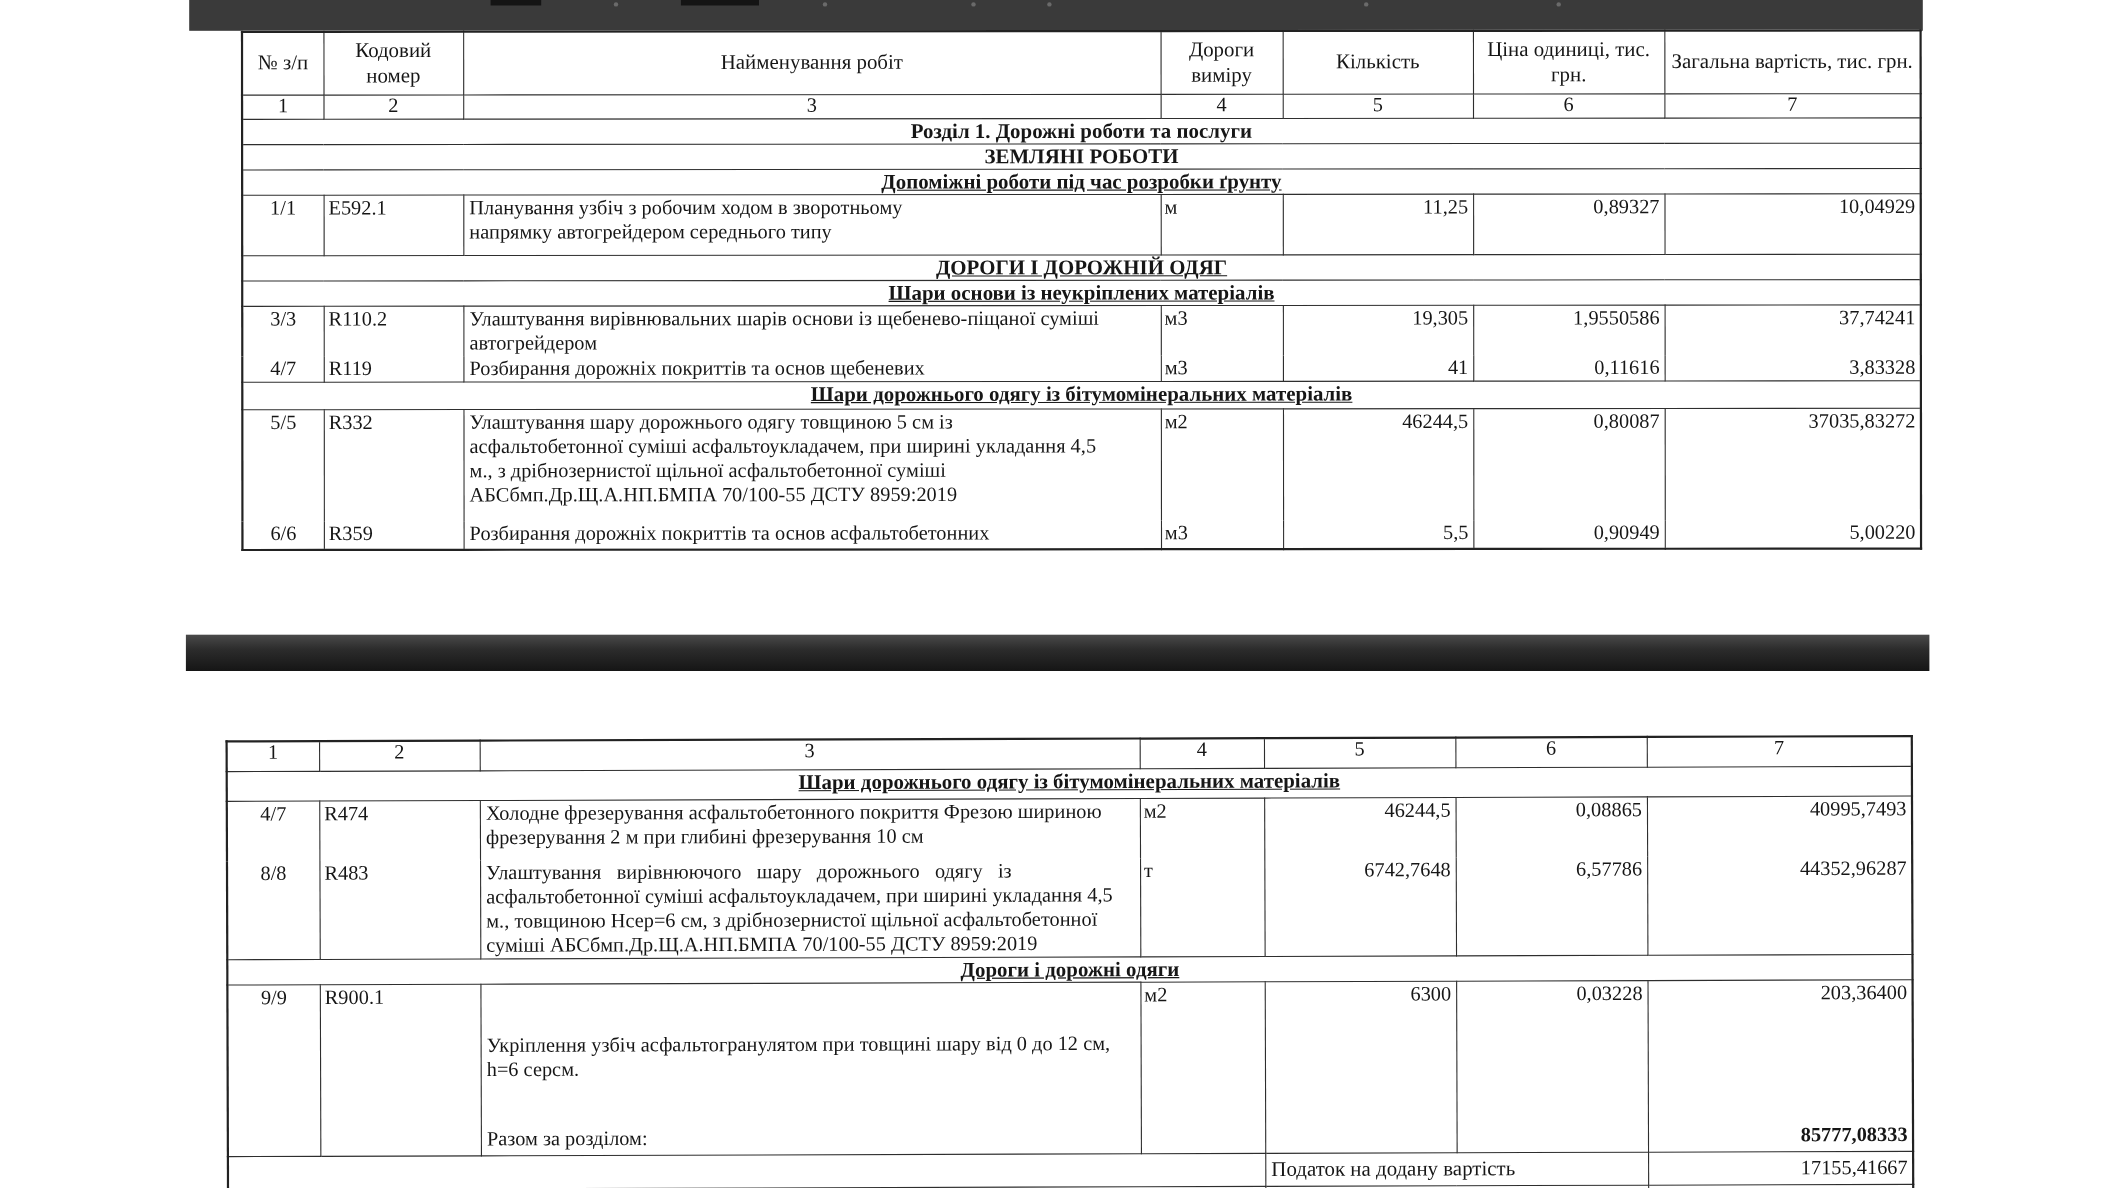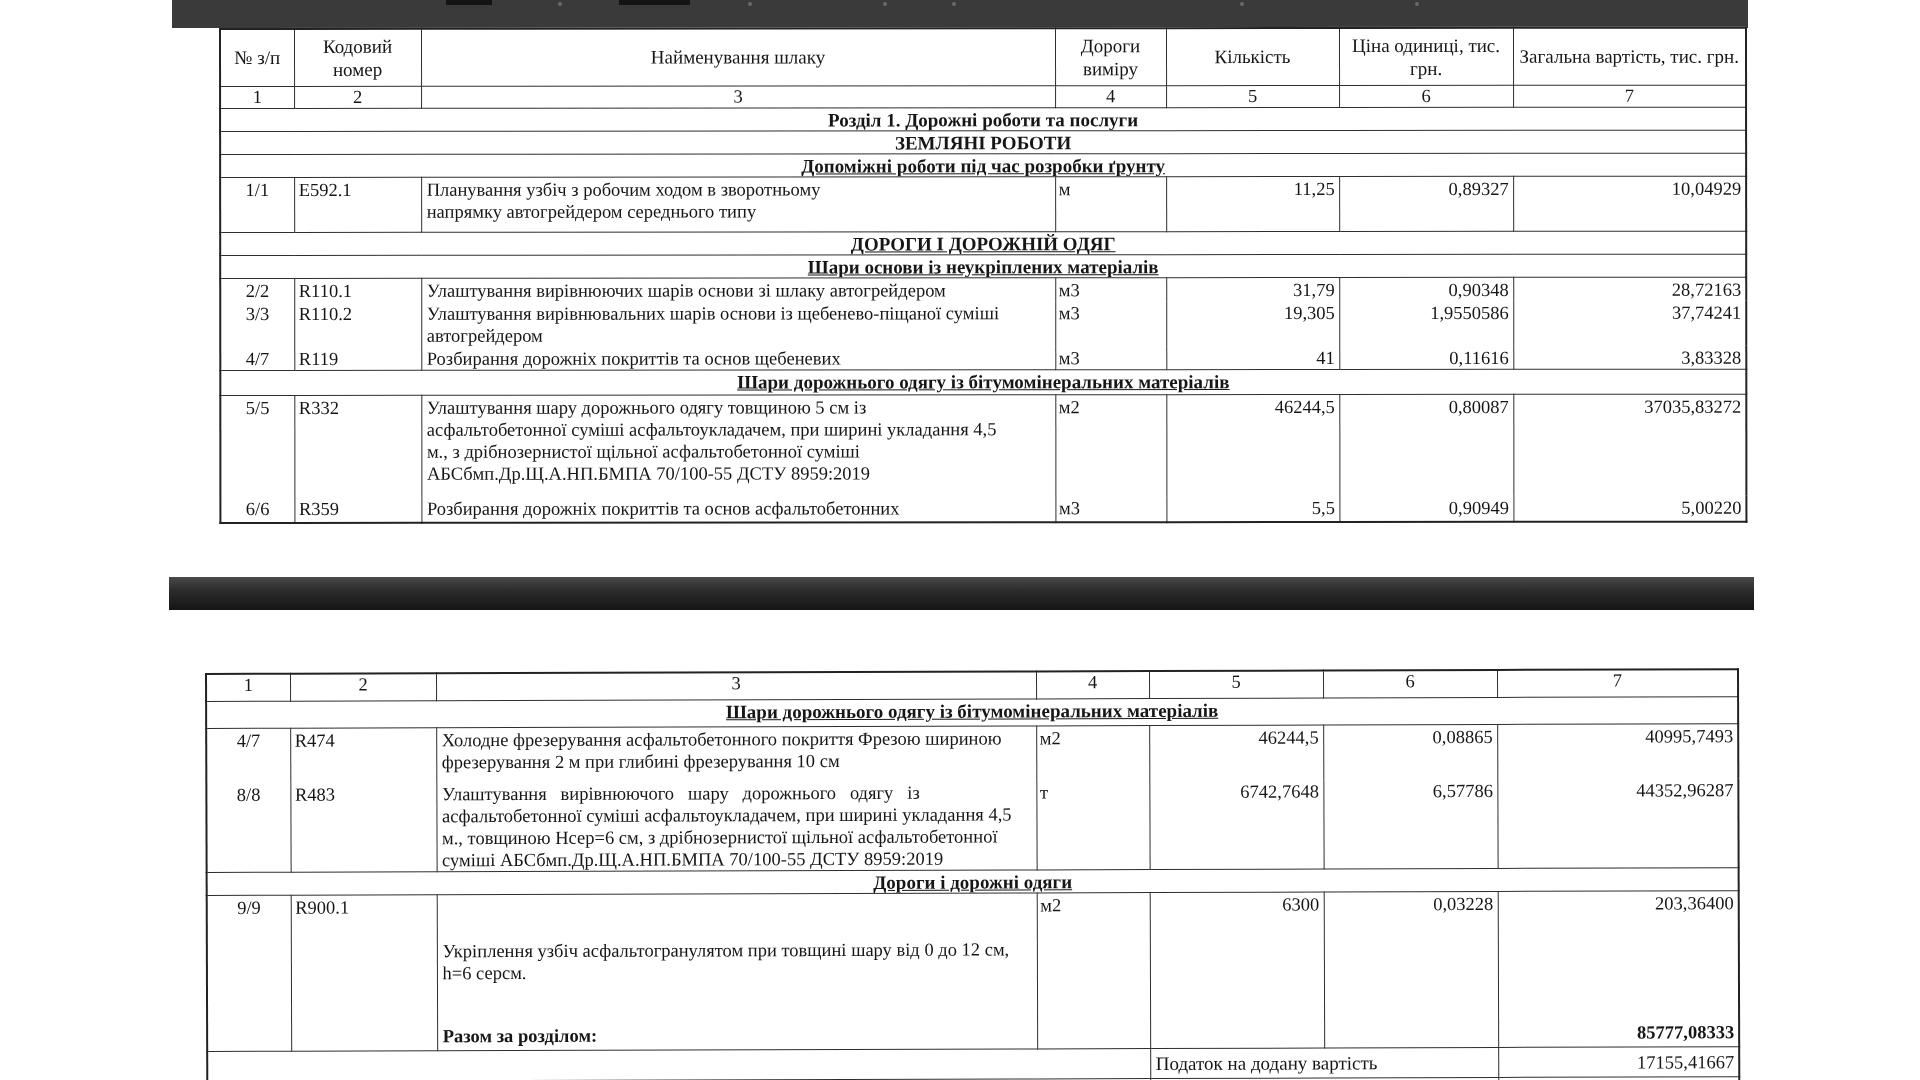--- a/index.html
+++ b/index.html
@@ -34,21 +34,21 @@
   td.hdr{vertical-align:middle;text-align:center;line-height:23px;font-size:19px;padding:2px 4px;}
   td.cnum{text-align:center;line-height:20px;padding-top:0;}
   tr.sec td{font-weight:bold;text-align:center;font-size:19px;line-height:21px;}
   tr.u td{text-decoration:underline;}
   td.c{text-align:center;}
   td.code{padding-left:4px;}
   td.name{white-space:pre-wrap;}
   td.unit{padding:1px 2px 0 3px;}
   td.r{text-align:right;padding-right:4px;padding-left:30px;}
   td.rel{position:relative;}
-  .razom{position:absolute;left:5px;bottom:3px;font-weight:bold;}
+  .razom{position:absolute;left:5px;bottom:3px;font-weight:normal;}
   .razomval{position:absolute;right:4px;bottom:3px;font-weight:bold;}
   tr.total td{vertical-align:middle;padding-top:0;}
   tr.total td.lbl{font-size:19px;}
   tr.total.bold td{font-weight:bold;}
   td.blank{border-right:1px solid #2e2e2e;}
   .pre{white-space:pre-wrap;}
 </style>
 </head>
 <body>
 
@@ -70,21 +70,21 @@
       <col style="width:634px">
       <col style="width:111px">
     <col style="width:173px">
       <col style="width:174px">
       <col style="width:233px">
   </colgroup>
   <tbody>
       <tr style="height:57px">
     <td class="hdr">№ з/п</td>
     <td class="hdr">Кодовий номер</td>
-    <td class="hdr">Найменування шлаку</td>
+    <td class="hdr">Найменування робіт</td>
     <td class="hdr">Дороги виміру</td>
     <td class="hdr">Кількість</td>
     <td class="hdr">Ціна одиниці, тис. грн.</td>
     <td class="hdr">Загальна вартість, тис. грн.</td>
   </tr>
   <tr style="height:22px">
     <td class="cnum">1</td>
     <td class="cnum">2</td>
     <td class="cnum">3</td>
     <td class="cnum">4</td>
@@ -110,29 +110,20 @@
     <td class="r">11,25</td>
     <td class="r">0,89327</td>
     <td class="r">10,04929</td>
   </tr>
   <tr class="sec u" style="height:23px">
         <td colspan="7">ДОРОГИ І ДОРОЖНІЙ ОДЯГ</td>
       </tr>
   <tr class="sec u" style="height:23px">
         <td colspan="7">Шари основи із неукріплених матеріалів</td>
       </tr>
-  <tr class="nb" style="height:22px">
-    <td class="c">2/2</td>
-    <td class="code">R110.1</td>
-    <td class="name">Улаштування вирівнюючих шарів основи зі шлаку автогрейдером</td>
-    <td class="unit">м3</td>
-    <td class="r">31,79</td>
-    <td class="r">0,90348</td>
-    <td class="r">28,72163</td>
-  </tr>
   <tr class="nb nt" style="height:45px">
     <td class="c">3/3</td>
     <td class="code">R110.2</td>
     <td class="name">Улаштування вирівнювальних шарів основи із щебенево-піщаної суміші
 автогрейдером</td>
     <td class="unit">м3</td>
     <td class="r">19,305</td>
     <td class="r">1,9550586</td>
     <td class="r">37,74241</td>
   </tr>

